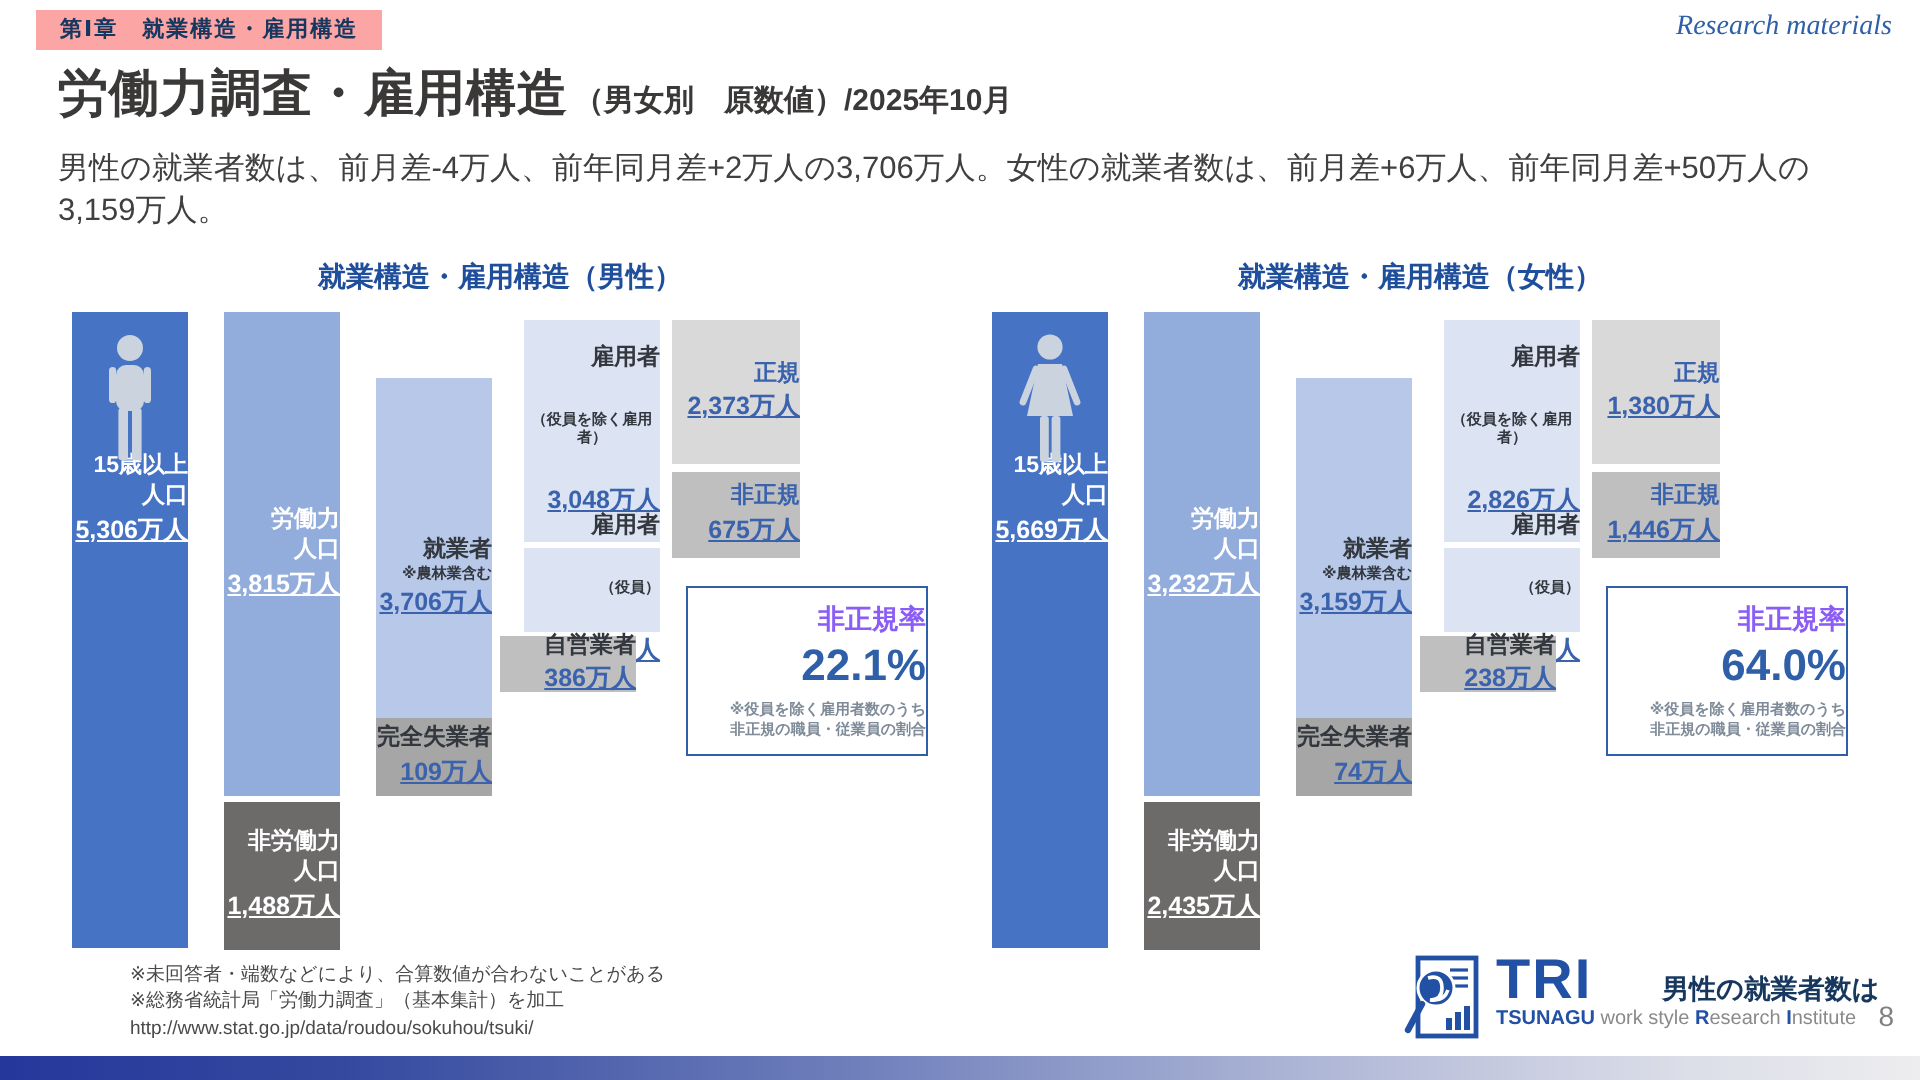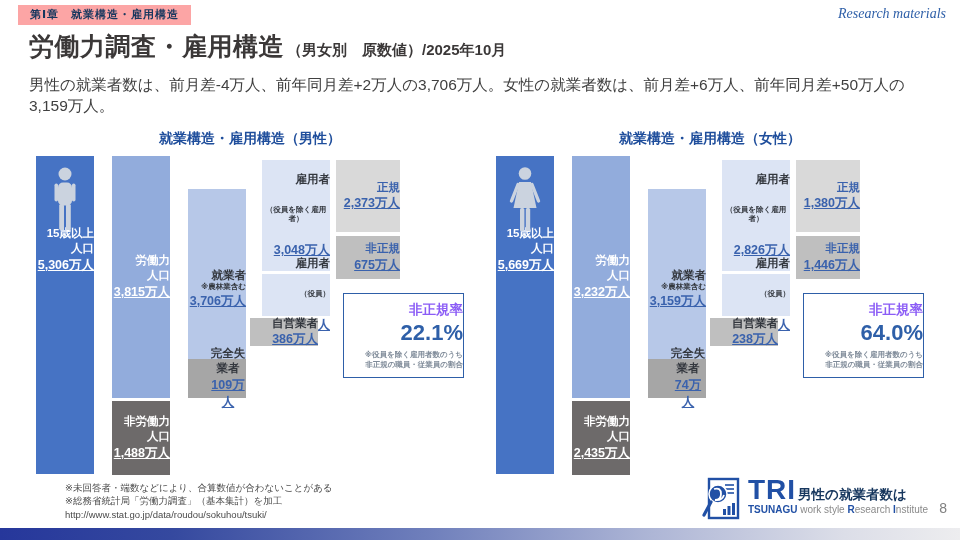--- a/index.html
+++ b/index.html
@@ -49,42 +49,42 @@
   .bar-gray3{background:#A6A6A6;color:#33373E;}
   .bar-darkgray{background:#6D6A6A;color:#fff;}
   .bar-dark .val,.bar-mid .val,.bar-darkgray .val{color:#fff;}
   .bar-gray1 .lbl{color:#3A62AD;}
 
   
   .c1{left:3px;top:26px;width:58px;height:318px;padding-bottom:130px;}
   .c2{left:79px;top:26px;width:58px;height:242px;}
   .c2b{left:79px;top:271px;width:58px;height:74px;}
   .c3{left:155px;top:26px;width:58px;height:199px;}
-  .c3b{left:155px;top:229px;width:58px;height:39px;padding-left:22px;}
+  .c3b{left:155px;top:229px;width:58px;height:39px;}
   .c4a{left:229px;top:30px;width:68px;height:111px;}
   .c4b{left:229px;top:144px;width:68px;height:42px;}
   .c4c{left:217px;top:188px;width:68px;height:28px;}
   .c5a{left:303px;top:30px;width:64px;height:72px;}
   .c5b{left:303px;top:106px;width:64px;height:43px;}
   .rate{
     left:310px;top:163px;width:121px;height:85px;background:#fff;
     border:1.5px solid #2E5FA8;justify-content:center;
   }
   .rate-label{font-size:13.5px;font-weight:bold;color:#8b5cf6;}
   .rate-value{font-size:22px;font-weight:bold;color:#2E5FA8;margin:1px 0 4px;}
   .rate-note{font-size:7.5px;color:#7F8B99;line-height:1.35;font-weight:bold;}
 
   .person-icon{position:absolute;top:9px;left:50%;transform:translateX(-50%);}
 
   
   .footnotes{position:absolute;left:29px;top:481px;font-size:9.5px;color:#4A4A4A;line-height:1.4;margin-left:36px;}
   .footnotes div{white-space:nowrap;}
   .logo{position:absolute;left:701px;top:477px;display:flex;align-items:flex-start;}
   .logo-text{margin-left:5px;}
-  .logo-row1{display:flex;align-items:baseline;line-height:1;}
+  .logo-row1{display:flex;align-items:baseline;line-height:1;gap:33px;}
   .logo-tri{font-size:28px;font-weight:bold;color:#2150A5;letter-spacing:1px;line-height:.9;}
   .logo-jp{font-size:13.5px;font-weight:bold;color:#17375E;margin-left:2px;}
   .logo-row2{font-size:10px;margin-top:2px;white-space:nowrap;}
   .logo-en-b{color:#2150A5;font-weight:bold;}
   .logo-en-g{color:#8A8A8A;}
   .page-number{position:absolute;right:13px;top:500px;font-size:14px;color:#808080;}
   .bottom-bar{
     position:absolute;left:0;bottom:0;width:960px;height:12px;
     background:linear-gradient(90deg,#26379B 0%,#35499F 18%,#7080BC 45%,#AEB6D6 68%,#DCDEE8 88%,#EDEDEF 100%);
   }

